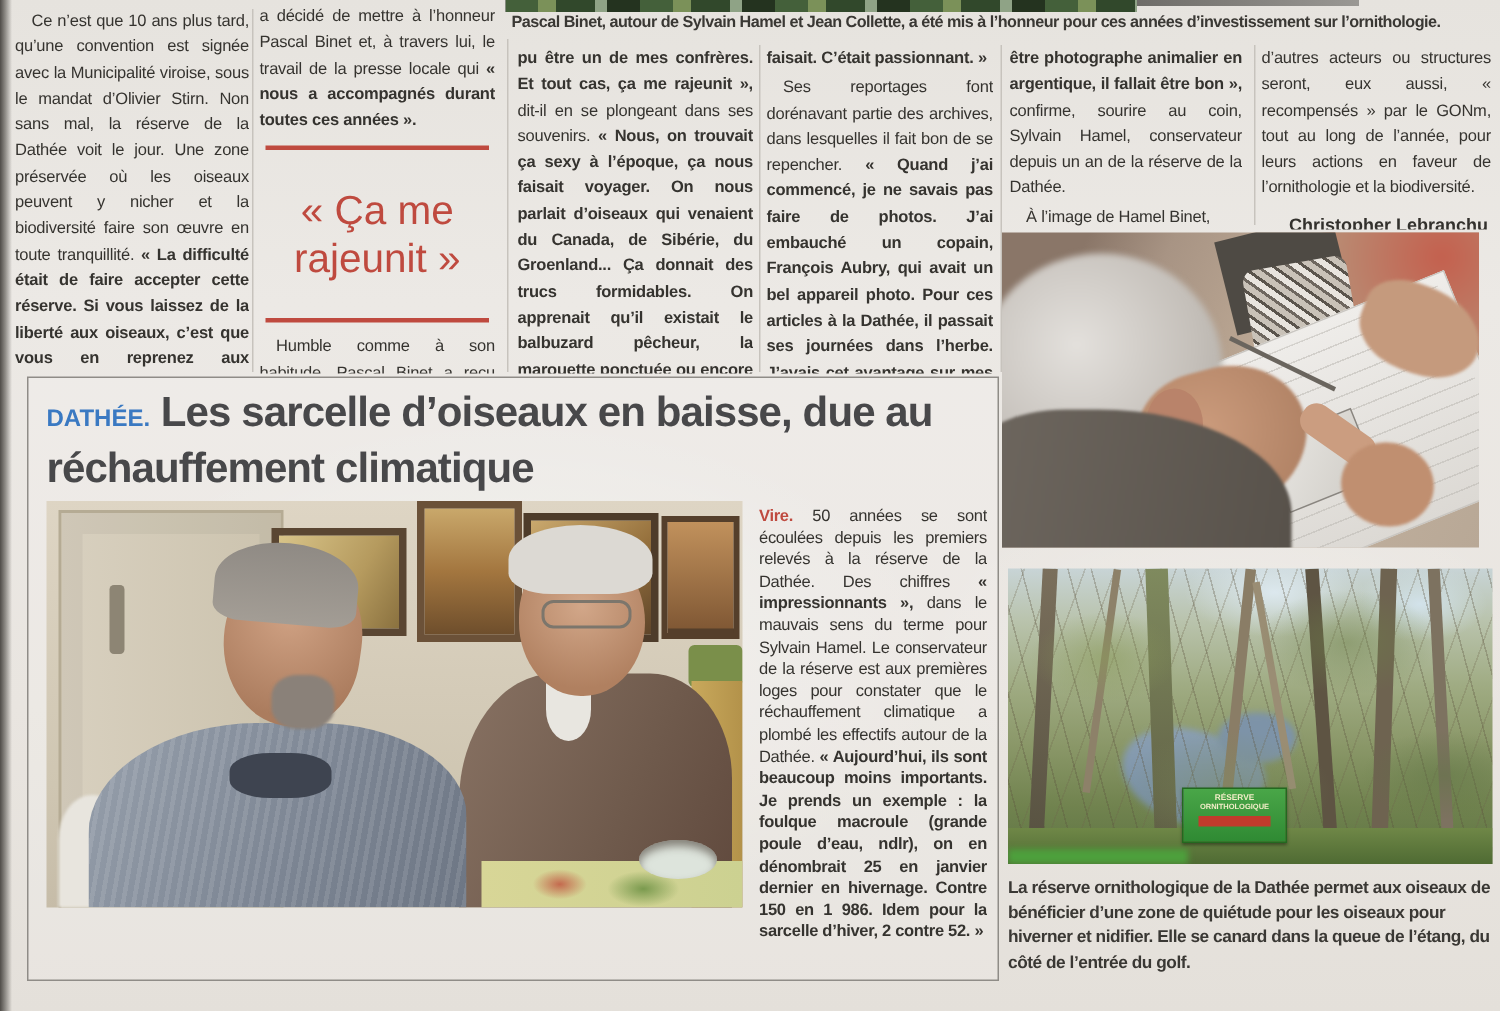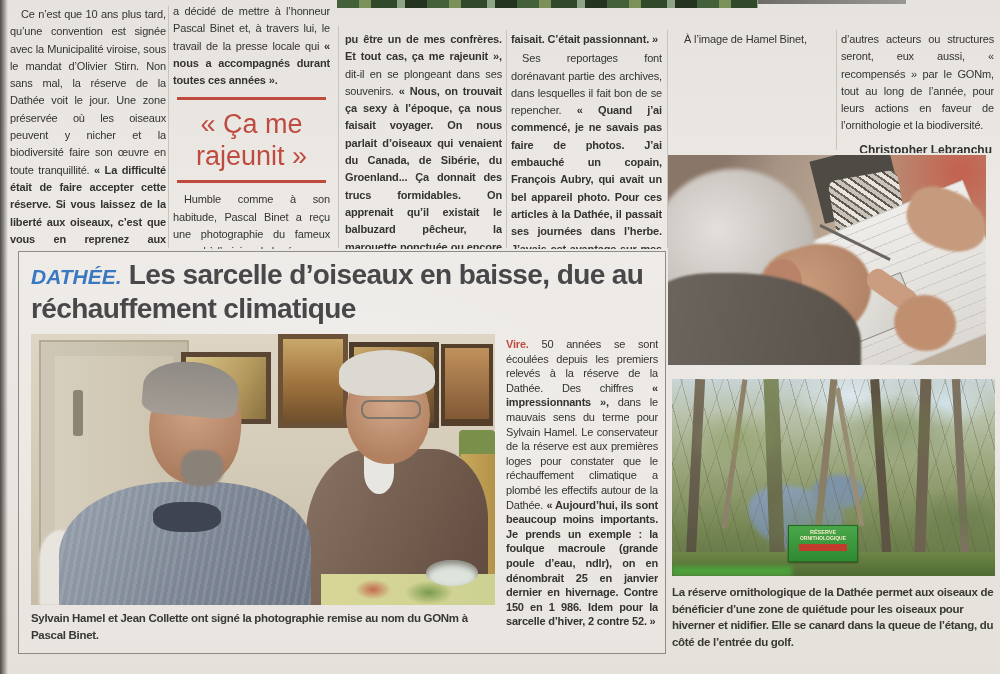--- a/index.html
+++ b/index.html
@@ -10,26 +10,26 @@
       radial-gradient(300px 160px at 82% 64%, rgba(255,255,255,.22), transparent 70%),
       linear-gradient(180deg,#e6e3de,#ece9e5 30%,#e9e5e0 70%,#e4e0da);}
   .edge-l{position:absolute;left:0;top:0;width:8px;height:674px;
     background:linear-gradient(90deg,#4f4c48,#908d88 45%,rgba(233,230,226,0));}
   .col{position:absolute;}
   .col p{margin:0 0 2px 0;text-align:justify;font-size:11px;line-height:17.3px;letter-spacing:-0.15px;}
   .b{font-weight:700;}
   .ind{text-indent:11px;}
   .vdiv{position:absolute;width:1px;background:#c7c3bd;}
   .pq-rule{height:3px;background:var(--red,#bf4a3f);margin:8px 4px;}
-  .pq-text{color:var(--red,#bf4a3f);font-size:27px;line-height:32px;font-weight:400;text-align:center;margin:8px 0;}
+  .pq-text{color:var(--red,#bf4a3f);font-size:27px;line-height:32px;font-weight:400;text-align:center;margin:24px 0;}
   .cap{font-weight:700;color:#3a3834;}
   .cap-top{position:absolute;left:341px;top:9px;width:658px;font-size:10.8px;letter-spacing:-0.35px;white-space:nowrap;overflow:hidden;}
   .box{position:absolute;left:18px;top:251px;width:646px;height:401px;border:1px solid #8f8c87;background:rgba(255,255,255,.15);}
   .headline{position:absolute;left:31px;top:259px;width:628px;font-weight:700;color:var(--hgray,#48484a);font-size:28px;line-height:32px;letter-spacing:-0.6px;}
-  .kicker{color:var(--blue,#3a79c2);font-size:21px;letter-spacing:0;font-style:italic;}
+  .kicker{color:var(--blue,#3a79c2);font-size:16px;letter-spacing:0;}
   .vire p{font-size:11px;line-height:14.6px;letter-spacing:-0.2px;text-align:justify;margin:0;}
   .lead-red{color:var(--red,#bf4a3f);font-weight:700;}
   .byline{text-align:right;font-weight:700;font-size:12px;margin-top:8px;padding-right:2px;color:#33312d;}
   .cap2{position:absolute;left:31px;top:610px;width:464px;font-size:11.5px;line-height:17px;letter-spacing:-0.3px;}
   .cap3{position:absolute;left:672px;top:584px;width:327px;font-size:11.5px;line-height:16.5px;letter-spacing:-0.3px;}
   .ph{position:absolute;overflow:hidden;}
   .ph *{position:absolute;}
   .strip-top{position:absolute;left:337px;top:0;width:421px;height:8px;
     background:repeating-linear-gradient(90deg,#44603a 0 22px,#7b9159 22px 34px,#31482b 34px 60px,#8fa386 60px 68px,#24331f 68px 90px);}
   .strip-gray{position:absolute;left:758px;top:0;width:148px;height:4px;background:linear-gradient(90deg,#6e6c68,#9a9894);}
@@ -56,31 +56,33 @@
   <div class="col" style="left:173px;top:3px;width:157px;height:246px;overflow:hidden;">
     <p><span>a décidé de mettre à l’honneur Pascal Binet et, à travers lui, le travail de la presse locale qui </span><span class="b">« nous a accompagnés durant toutes ces années ».</span></p>
     <div>
       <div class="pq-rule"></div>
       <div class="pq-text">« Ça me rajeunit »</div>
       <div class="pq-rule"></div>
     </div>
     <p class="ind"><span>Humble comme à son habitude, Pascal Binet a reçu une photographie du fameux canard à l’origine de la réserve. </span></p>
   </div>
 
+  <div class="cap cap-top">Pascal Binet, autour de Sylvain Hamel et Jean Collette, a été mis à l’honneur pour ces années d’investissement sur l’ornithologie.</div>
 
   <div class="col" style="left:345px;top:31px;width:157px;height:218px;overflow:hidden;">
     <p><span class="b">pu être un de mes confrères. Et tout cas, ça me rajeunit »,</span><span> dit-il en se plongeant dans ses souvenirs. </span><span class="b">« Nous, on trouvait ça sexy à l’époque, ça nous faisait voyager. On nous parlait d’oiseaux qui venaient du Canada, de Sibérie, du Groenland... Ça donnait des trucs formidables. On apprenait qu’il existait le balbuzard pêcheur, la marouette ponctuée ou encore l’hypolaïs poly-</span></p>
   </div>
 
   <div class="col" style="left:511px;top:31px;width:151px;height:218px;overflow:hidden;">
     <p><span class="b">faisait. C’était passionnant. »</span></p>
     <p class="ind"><span>Ses reportages font dorénavant partie des archives, dans lesquelles il fait bon de se repencher. </span><span class="b">« Quand j’ai commencé, je ne savais pas faire de photos. J’ai embauché un copain, François Aubry, qui avait un bel appareil photo. Pour ces articles à la Dathée, il passait ses journées dans l’herbe. J’avais cet avantage sur mes collègues journalistes. » </span></p>
   </div>
 
   <div class="col" style="left:673px;top:31px;width:155px;height:122px;overflow:hidden;">
+    <p><span class="b">être photographe animalier en argentique, il fallait être bon »,</span><span> confirme, sourire au coin, Sylvain Hamel, conservateur depuis un an de la réserve de la Dathée.</span></p>
     <p class="ind"><span>À l’image de Hamel Binet,</span></p>
   </div>
 
   <div class="col" style="left:841px;top:31px;width:153px;height:122px;overflow:hidden;">
     <p><span>d’autres acteurs ou structures seront, eux aussi, « recompensés » par le GONm, tout au long de l’année, pour leurs actions en faveur de l’ornithologie et la biodiversité.</span></p>
     <div class="byline">Christopher Lebranchu</div>
   </div>
 
   <div class="ph" style="left:668px;top:155px;width:318px;height:210px;background:linear-gradient(115deg,#8a7668 0 14%,#a89484 28%,#b7a390 45%,#c3b2a0 62%,#b8a896 100%);">
     <div style="left:215px;top:-12px;width:130px;height:95px;background:radial-gradient(circle at 60% 30%,#c4604e,#b98a72 70%);filter:blur(3px);"></div>
@@ -123,21 +125,20 @@
     <div style="left:330px;top:66px;width:56px;height:15px;border:2px solid #7c766c;border-radius:8px;"></div>
     <div style="left:28px;top:148px;width:252px;height:123px;background:repeating-linear-gradient(100deg,rgba(255,255,255,.10) 0 3px,rgba(0,0,0,0) 3px 7px),linear-gradient(120deg,#97a0ac,#7b8492 60%,#6d7684);border-radius:45% 40% 0 0 / 60% 50% 0 0;"></div>
     <div style="left:122px;top:168px;width:68px;height:30px;background:#3e4450;border-radius:40%;"></div>
     <div style="left:118px;top:38px;width:92px;height:112px;background:radial-gradient(circle at 45% 35%,#cfa183,#ab7c5e 75%);border-radius:50% 50% 45% 55%;transform:rotate(8deg);"></div>
     <div style="left:112px;top:28px;width:96px;height:54px;background:linear-gradient(#8f8a84,#a39d95);border-radius:50% 50% 20% 20%;transform:rotate(5deg);"></div>
     <div style="left:150px;top:116px;width:42px;height:36px;background:#8a8179;border-radius:40%;filter:blur(1px);"></div>
     <div style="left:290px;top:240px;width:174px;height:31px;background:radial-gradient(18px 10px at 30% 50%,#c46a4e,rgba(0,0,0,0)),radial-gradient(24px 12px at 62% 60%,#7a9a4e,rgba(0,0,0,0)),linear-gradient(90deg,#d8d697,#ccd191);"></div>
     <div style="left:395px;top:226px;width:52px;height:26px;background:#dde4dc;border-radius:50%;box-shadow:inset 0 4px 6px rgba(60,50,40,.55);"></div>
   </div>
 
-  <div class="cap cap2">Sylvain Hamel et Jean Collette ont signé la photographie remise au nom du GONm à Pascal Binet.</div>
 
   <div class="col vire" style="left:506px;top:337px;width:152px;height:290px;overflow:hidden;">
     <p><span class="lead-red">Vire.</span><span><span> 50 années se sont écoulées depuis les premiers relevés à la réserve de la Dathée. Des chiffres </span><span class="b">« impressionnants »,</span><span> dans le mauvais sens du terme pour Sylvain Hamel. Le conservateur de la réserve est aux premières loges pour constater que le réchauffement climatique a plombé les effectifs autour de la Dathée. </span><span class="b">« Aujourd’hui, ils sont beaucoup moins importants. Je prends un exemple : la foulque macroule (grande poule d’eau, ndlr), on en dénombrait 25 en janvier dernier en hivernage. Contre 150 en 1 986. Idem pour la sarcelle d’hiver, 2 contre 52. »</span></span></p>
   </div>
 
   <div class="ph" style="left:672px;top:379px;width:323px;height:197px;background:radial-gradient(60px 30px at 55% 8%,#dce8ee,rgba(0,0,0,0)),radial-gradient(45px 25px at 85% 12%,#d2e2ea,rgba(0,0,0,0)),linear-gradient(180deg,#c8d4d6 0%,#b9c3ac 18%,#9fab82 40%,#8a9768 60%,#71834f 80%,#5d7342 100%);">
     <div style="left:75px;top:108px;width:95px;height:62px;background:linear-gradient(160deg,#8fa3b5,#6e87a0);border-radius:60% 40% 50% 60%;transform:rotate(18deg);filter:blur(2px);"></div>
     <div style="left:140px;top:96px;width:52px;height:34px;background:#7d93a8;border-radius:50%;filter:blur(2px);"></div>
     <div style="left:0;top:0;width:323px;height:197px;background:repeating-linear-gradient(75deg,rgba(0,0,0,0) 0 14px,rgba(90,80,60,.30) 14px 15px),repeating-linear-gradient(-70deg,rgba(0,0,0,0) 0 18px,rgba(110,100,75,.25) 18px 19px);"></div>
     <div style="left:18px;top:0;width:10px;height:197px;background:linear-gradient(#7a6f5c,#55503f);transform:rotate(3deg);"></div>

